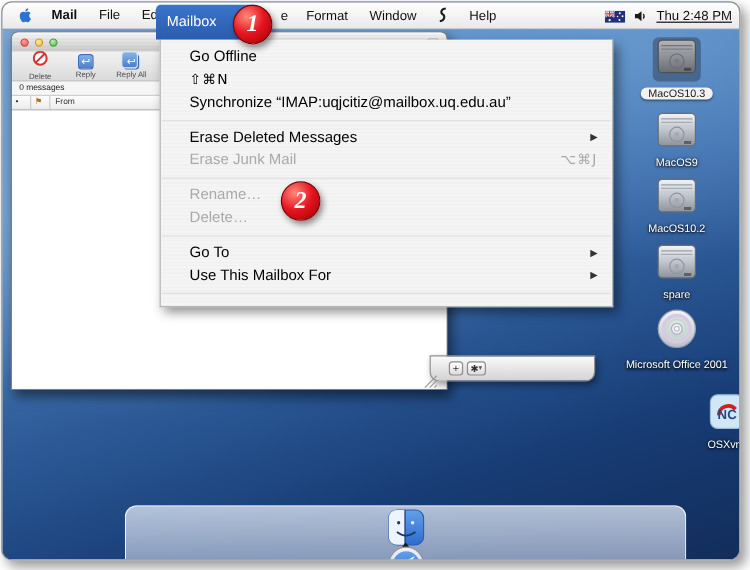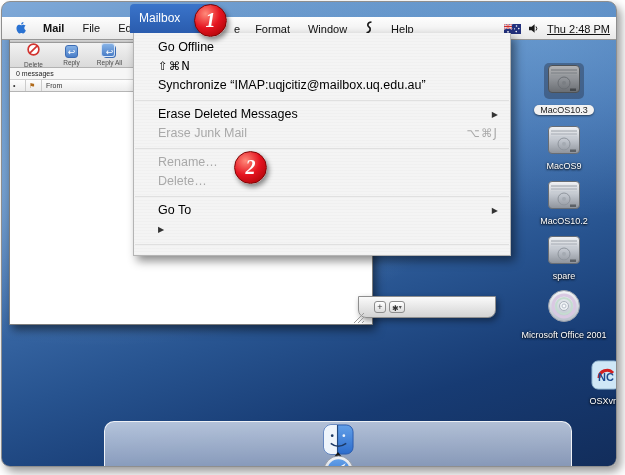--- a/index.html
+++ b/index.html
@@ -5,21 +5,21 @@
   html,body{margin:0;padding:0;background:#fff;width:625px;height:475px;font-family:"Liberation Sans",sans-serif;}
   *{box-sizing:border-box;}
   .screen{position:absolute;left:1px;top:1px;width:616px;height:466px;border:1px solid #8e8e8e;border-radius:9px;overflow:hidden;
     box-shadow:4px 5px 10px rgba(0,0,0,.40);
     background:
       radial-gradient(95% 55% at 16% 40%, rgba(170,205,240,.50), rgba(170,205,240,0) 62%),
       radial-gradient(120% 70% at 88% 8%, rgba(125,175,225,.45), rgba(125,175,225,0) 55%),
       linear-gradient(163deg,#7fa9d8 0%,#5b8cc2 22%,#3d6dab 45%,#27538f 63%,#173b73 80%,#122d5b 100%);}
 
   
-  .menubar{position:absolute;left:0;top:15px;right:0;height:23px;background:linear-gradient(#fefefe,#e9e9e9);
+  .menubar{position:absolute;left:0;top:0;right:0;height:23px;background:linear-gradient(#fefefe,#e9e9e9);
     border-bottom:1px solid #979797;display:flex;align-items:center;font-size:11px;color:#111;z-index:15;text-align:right;}
   .mb-item{padding:0 9px;white-space:nowrap;}
   .mb-apple{padding:0 8px 0 12px;display:flex;align-items:center;}
   .mb-bold{font-weight:bold;}
   .mb-right-group{position:absolute;left:232px;top:0;height:23px;display:flex;align-items:center;}
   .mb-status{position:absolute;right:6px;top:0;height:23px;display:flex;align-items:center;gap:8px;text-decoration:underline;}
   .mb-clock{font-size:11px;}
 
   
   .mb-popup-title{position:absolute;left:128px;top:2px;width:86px;height:29px;background:linear-gradient(#3a74ca,#2a5cae);
@@ -72,21 +72,21 @@
     border:1px solid #b4b4b4;border-top:none;box-shadow:4px 5px 9px rgba(0,0,0,.45);z-index:20;padding:5px 0 6px;}
   .mi{height:19px;line-height:19px;padding:0 12px 0 24px;font-size:12.5px;color:#000;display:flex;justify-content:space-between;align-items:center;white-space:nowrap;}
   .mi .sc{letter-spacing:1px;font-family:"DejaVu Sans",sans-serif;font-size:11.5px;}
   .mi.dis, .mi.dis .sc{color:#a9a9a9;}
   .mi.hl{background:linear-gradient(#639af3,#2d64da);color:#fff;}
   .mi .arr{font-size:8px;color:#333;font-family:"DejaVu Sans",sans-serif;}
   .msep{height:10px;position:relative;}
   .msep::after{content:"";position:absolute;left:1px;right:1px;top:5px;border-top:1px solid #e0e0e0;}
 
   
-  .dicon{position:absolute;left:526px;width:72px;text-align:center;z-index:3;margin-top:32px;}
+  .dicon{position:absolute;left:526px;width:72px;text-align:center;z-index:3;}
   .dicon .iwrap{display:inline-block;padding:1px 3px;border-radius:5px;}
   .dicon .iwrap.sel{background:rgba(35,40,55,.38);}
   .dicon .iwrap.sel svg{filter:brightness(.74) saturate(.9);}
   .dlabel{margin-top:1px;font-size:9px;color:#fff;text-shadow:0 1px 2px rgba(0,0,0,.95),0 0 3px rgba(0,0,0,.7);}
   .dlabel.sel{display:inline-block;background:#f2f2f2;color:#1c1c1c;border-radius:8px;padding:0 6px;text-shadow:none;box-shadow:0 1px 2px rgba(0,0,0,.5);}
 
   
   .dock{position:absolute;left:102px;bottom:0;width:468px;height:45px;z-index:8;
     background:linear-gradient(rgba(222,230,244,.78),rgba(168,182,208,.78));
     border:1px solid rgba(255,255,255,.85);border-bottom:none;border-radius:10px 10px 0 0;
@@ -390,20 +390,21 @@
       </div>
     <div class="mi dis">
         <span>Delete…</span>
       </div>
     <div class="msep"></div>
     <div class="mi">
         <span>Go To</span>
         <span class="arr">▶</span>
       </div>
     <div class="mi">
+        <span>Use This Mailbox For</span>
         <span class="arr">▶</span>
       </div>
     <div class="msep"></div>
   </div>
 
   <div class="mb-popup-title">Mailbox</div>
 
   <div class="badge badge1">1</div>
   <div class="badge badge2">2</div>
 

